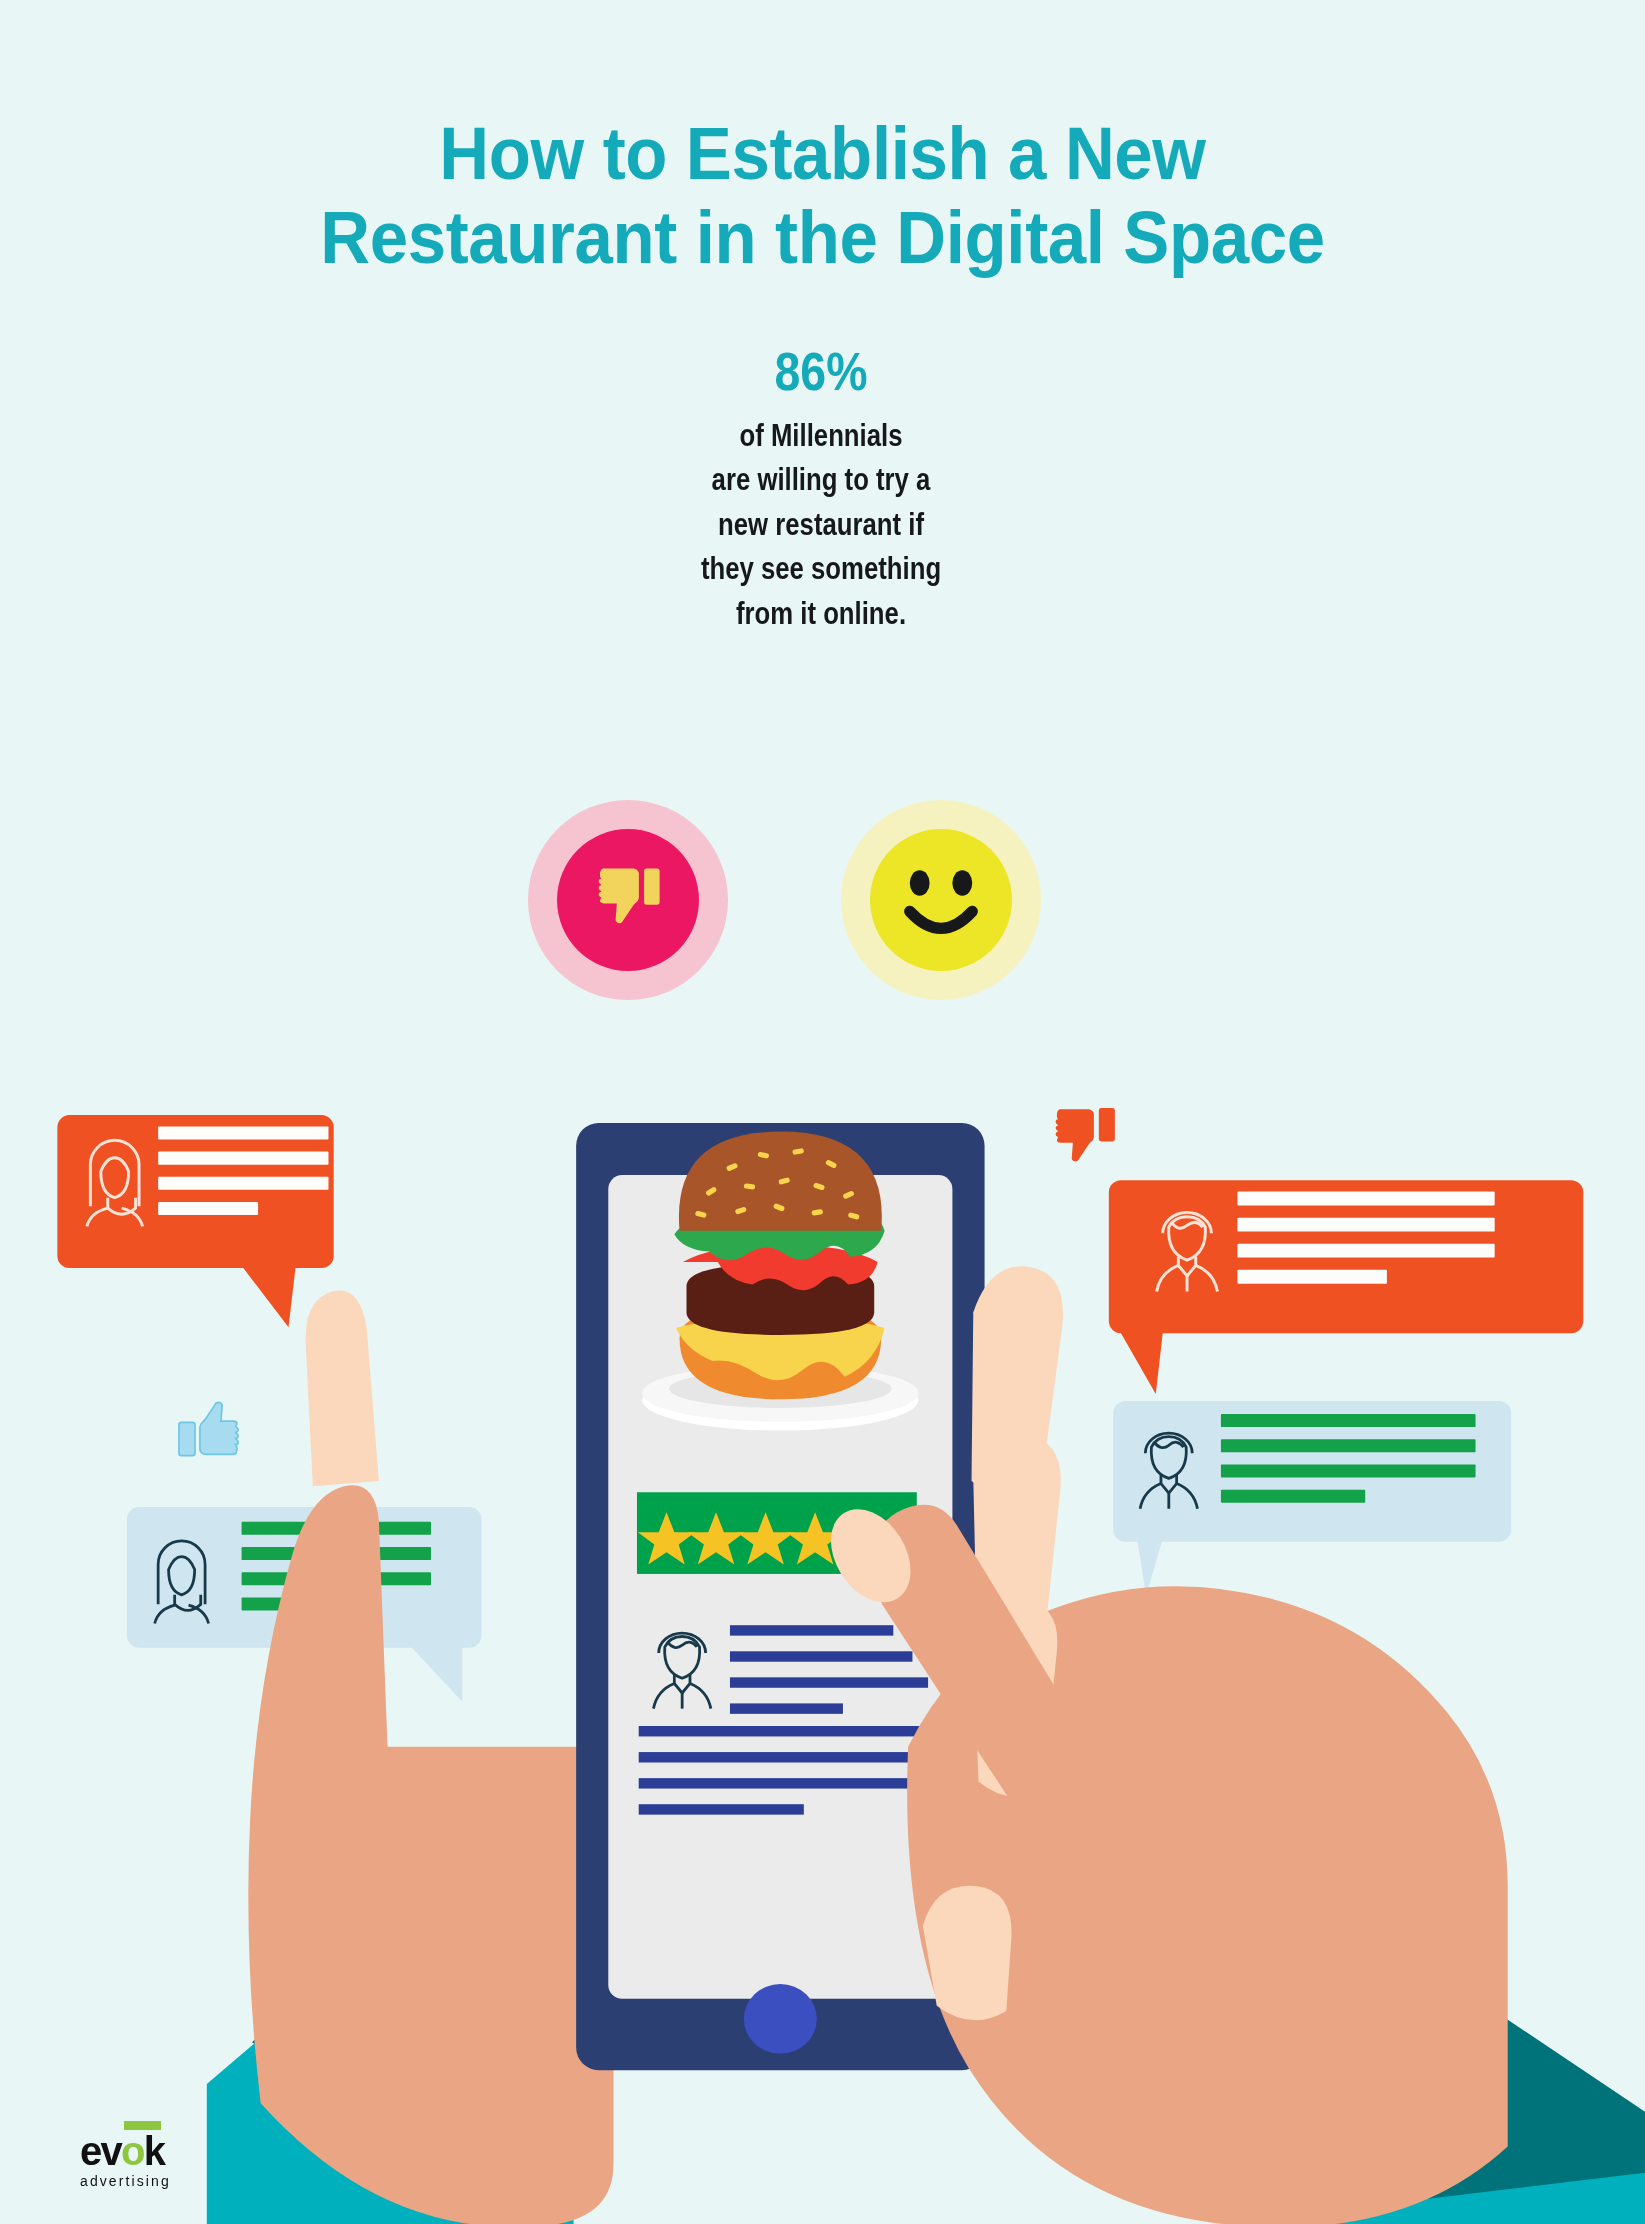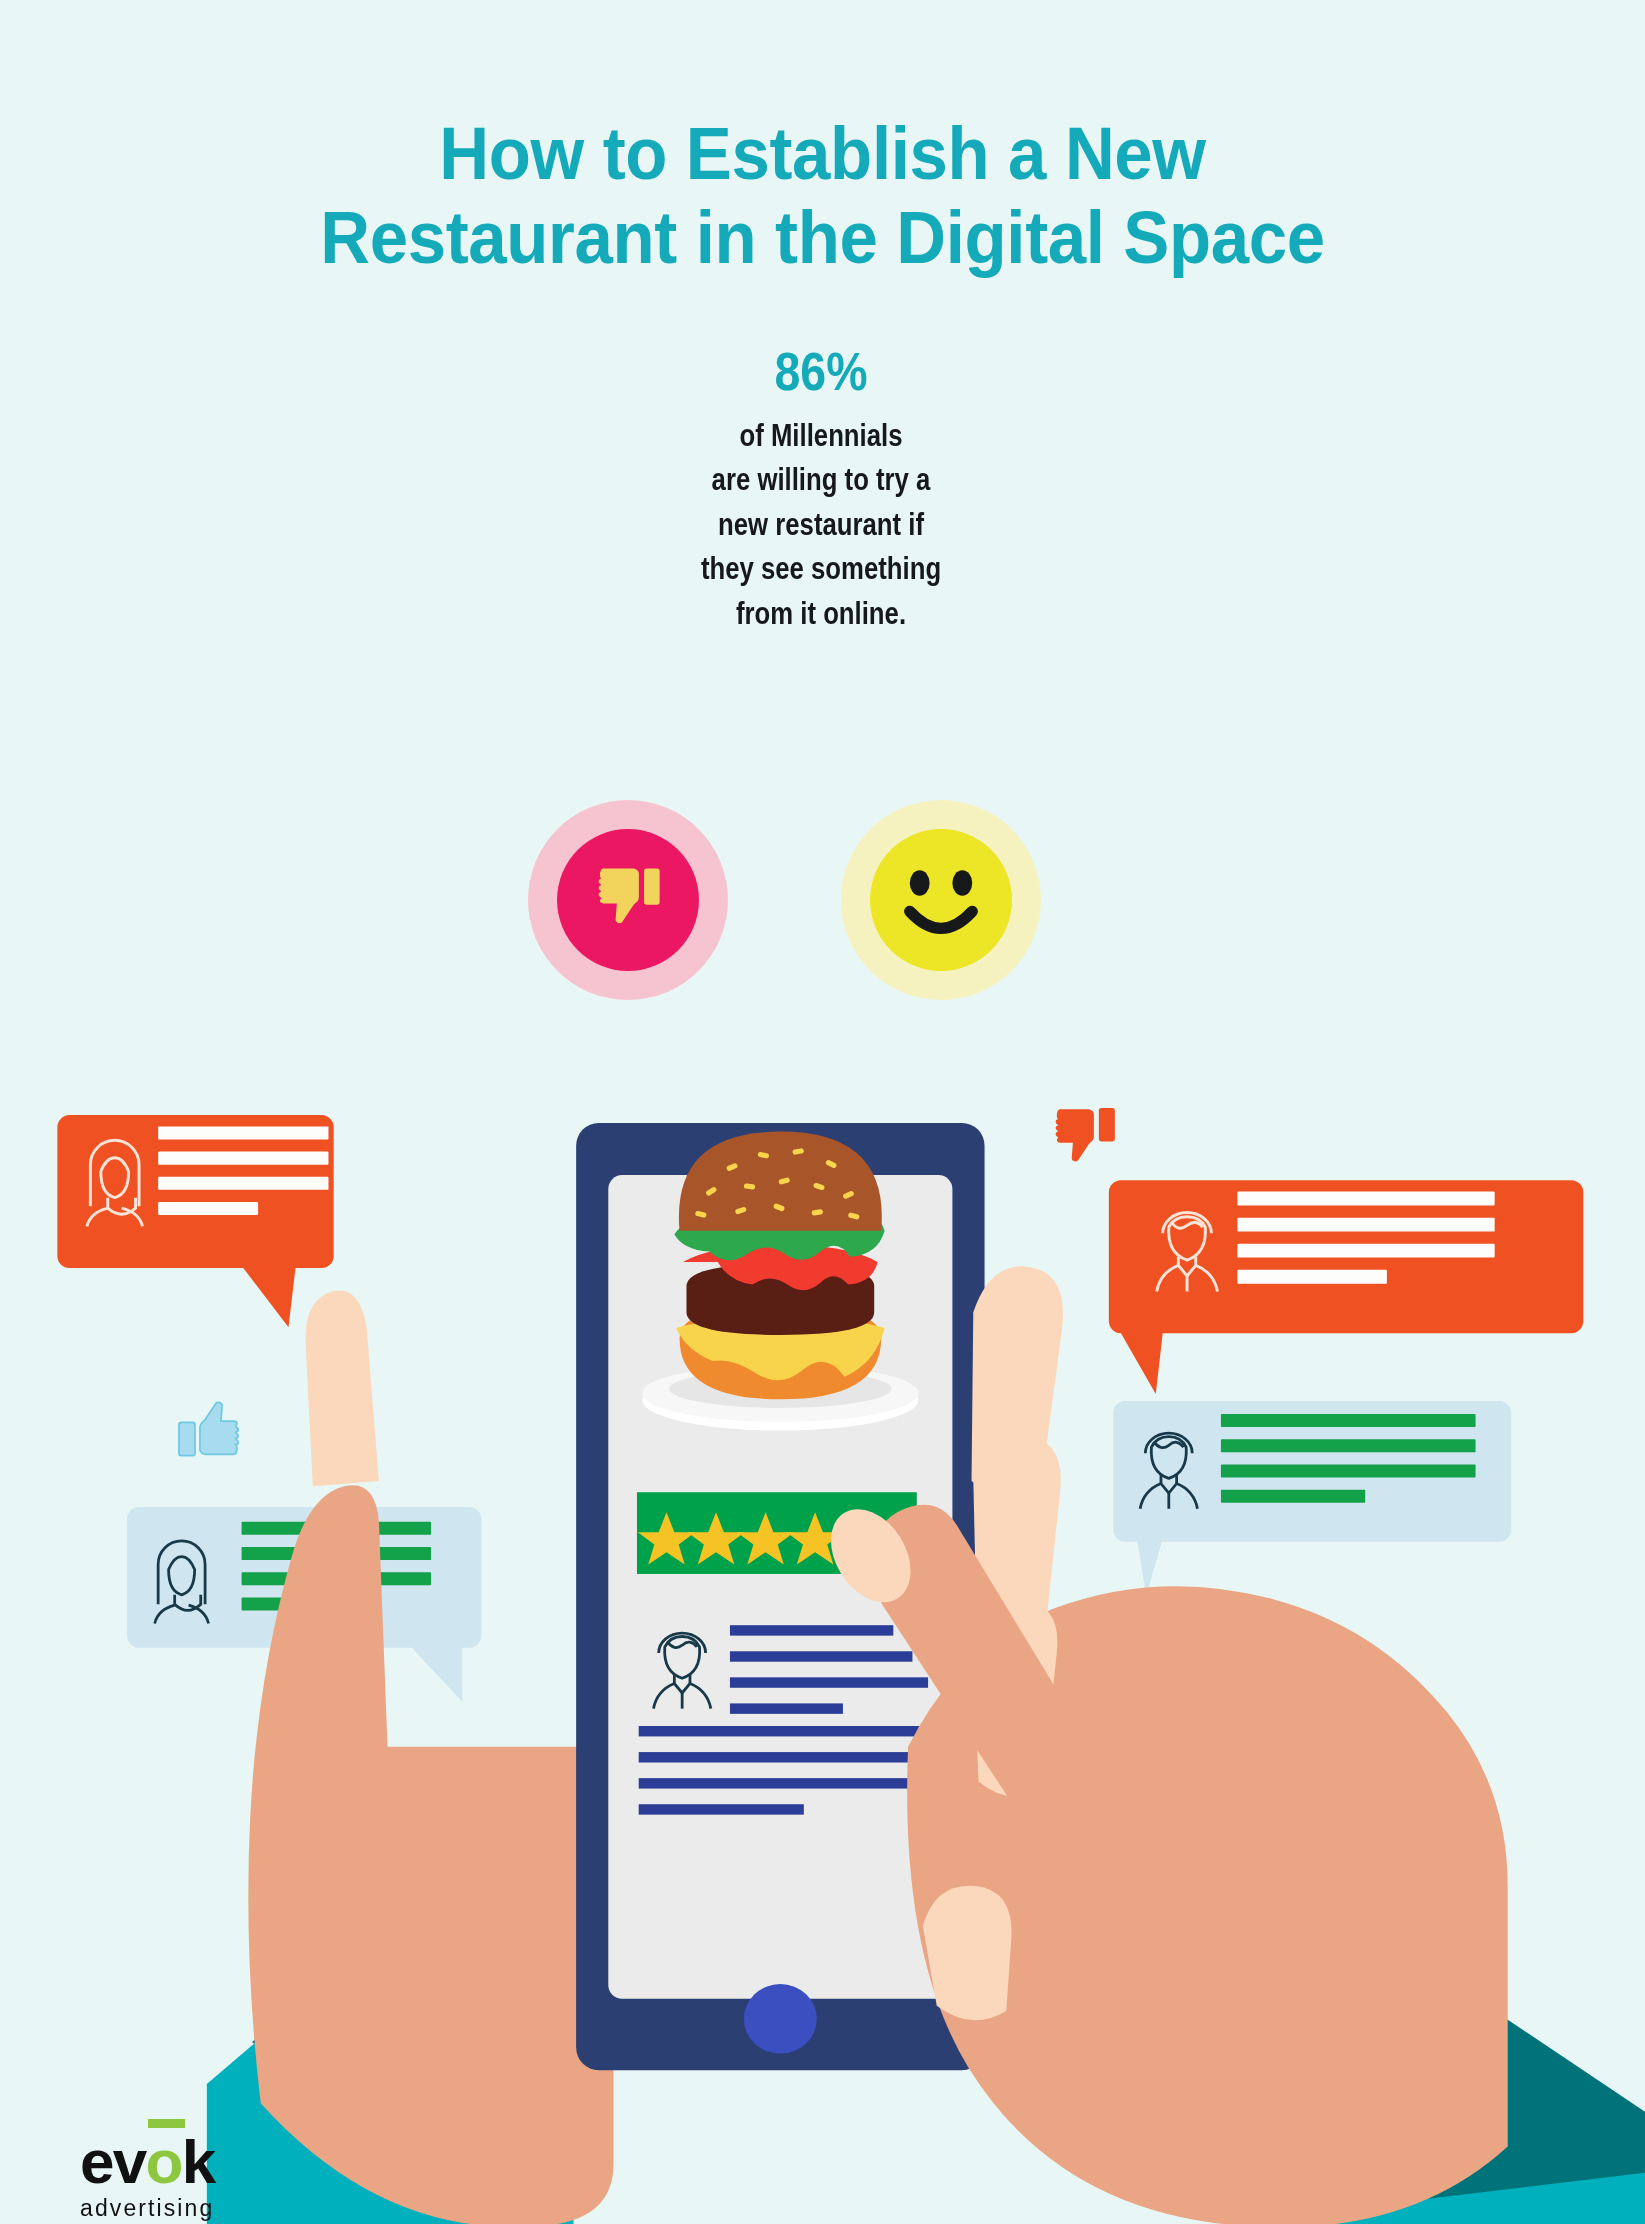--- a/index.html
+++ b/index.html
@@ -55,23 +55,23 @@
   #thumbdown-inner { width:142px; height:142px; border-radius:50%; background:#ec1763;
                      display:flex; align-items:center; justify-content:center; }
   #smiley-badge { left:841px; top:8.7px; background:#f6f2c0; }
   #smiley-inner { width:142px; height:142px; border-radius:50%; background:#ece626; }
 
   
   #scene { position:absolute; top:0; left:0; width:1645px; height:2225px; }
 
   
   #logo { position:absolute; left:80px; top:2131px; }
-  #logo-word { font-size:62px; font-weight:bold; color:#111; letter-spacing:-1.7px;
+  #logo-word { font-size:40px; font-weight:bold; color:#111; letter-spacing:-1.7px;
                line-height:1; position:relative; }
-  #logo-sub { font-size:23px; color:#111; letter-spacing:2.1px; text-align:right;
+  #logo-sub { font-size:14px; color:#111; letter-spacing:2.1px; text-align:right;
               margin-top:1.7px; margin-right:1.7px; }
 </style>
 </head>
 <body>
 
 <div id="title">
   <span class="tl">How to Establish a New</span>
   <span class="tl">Restaurant in the Digital Space</span>
 </div>
 

